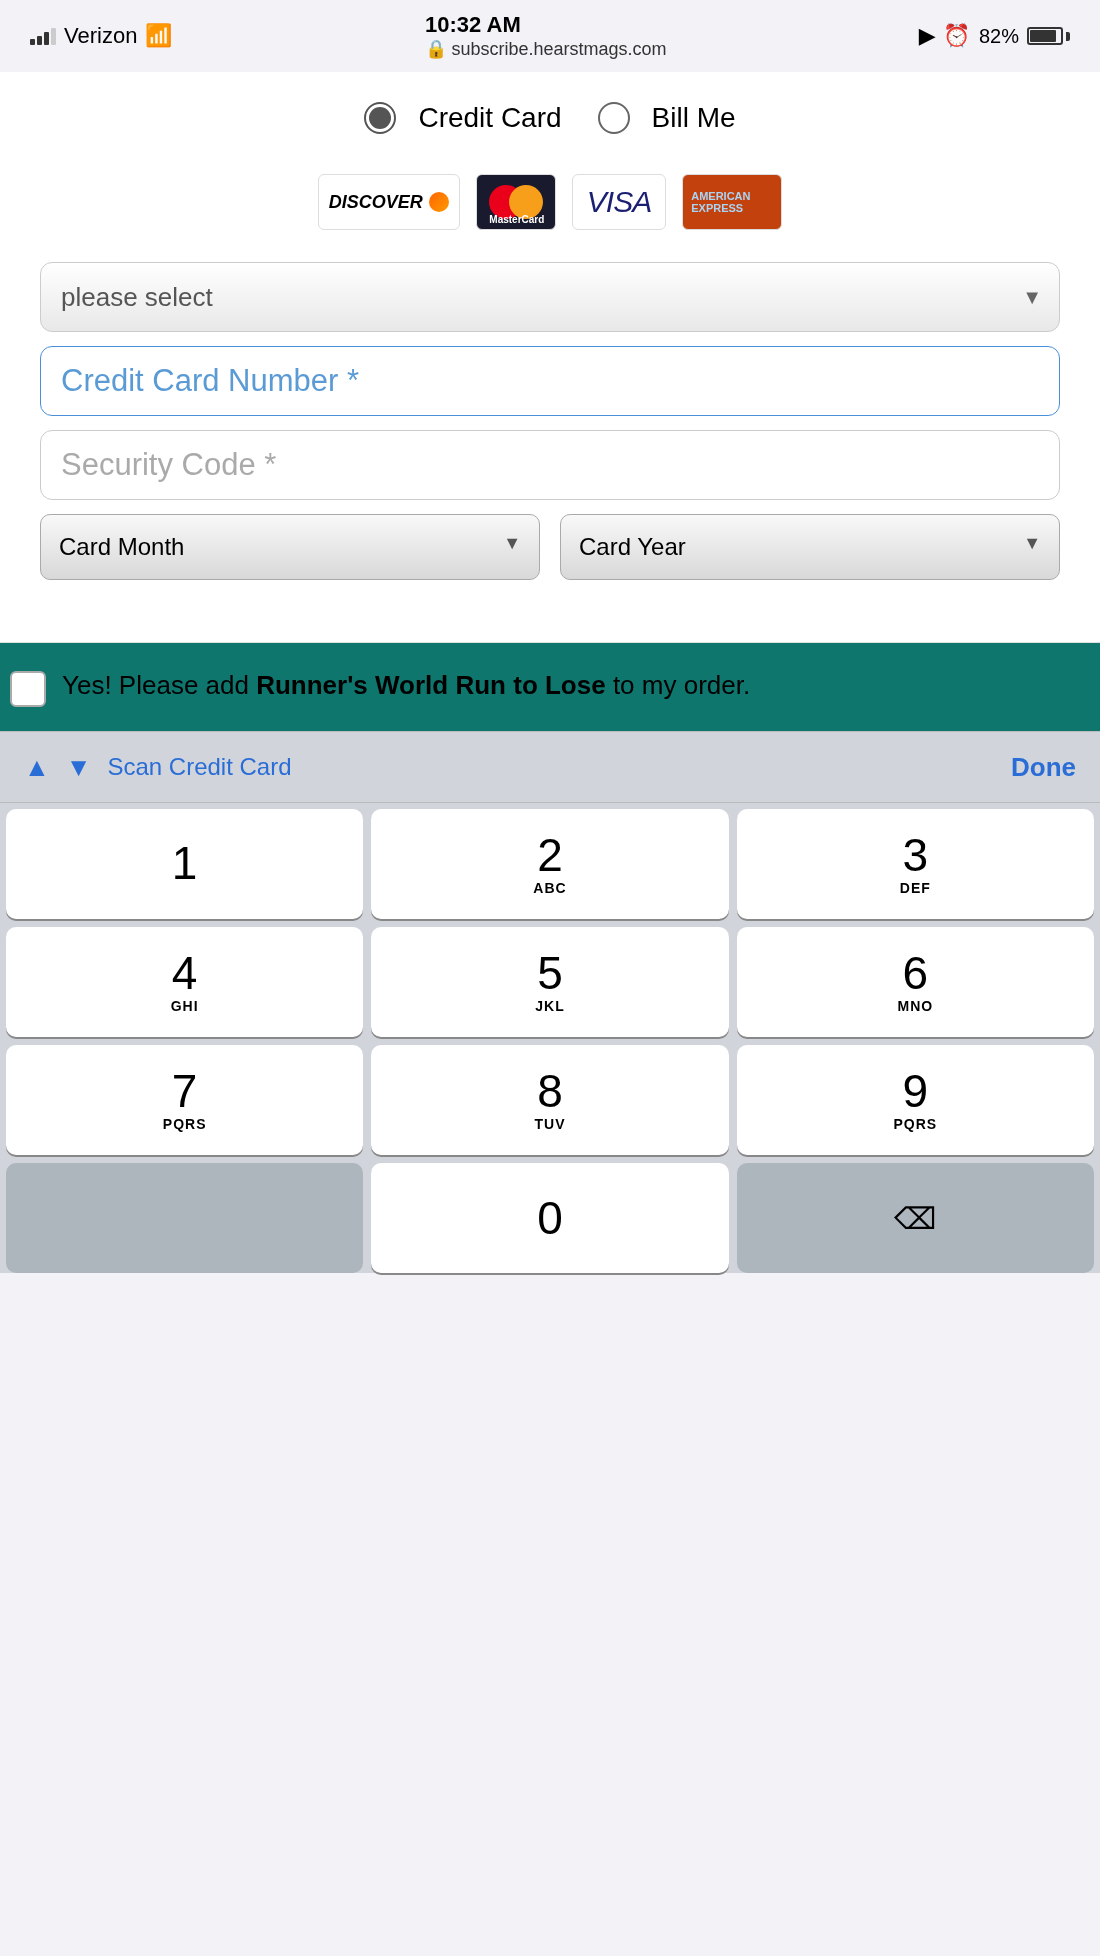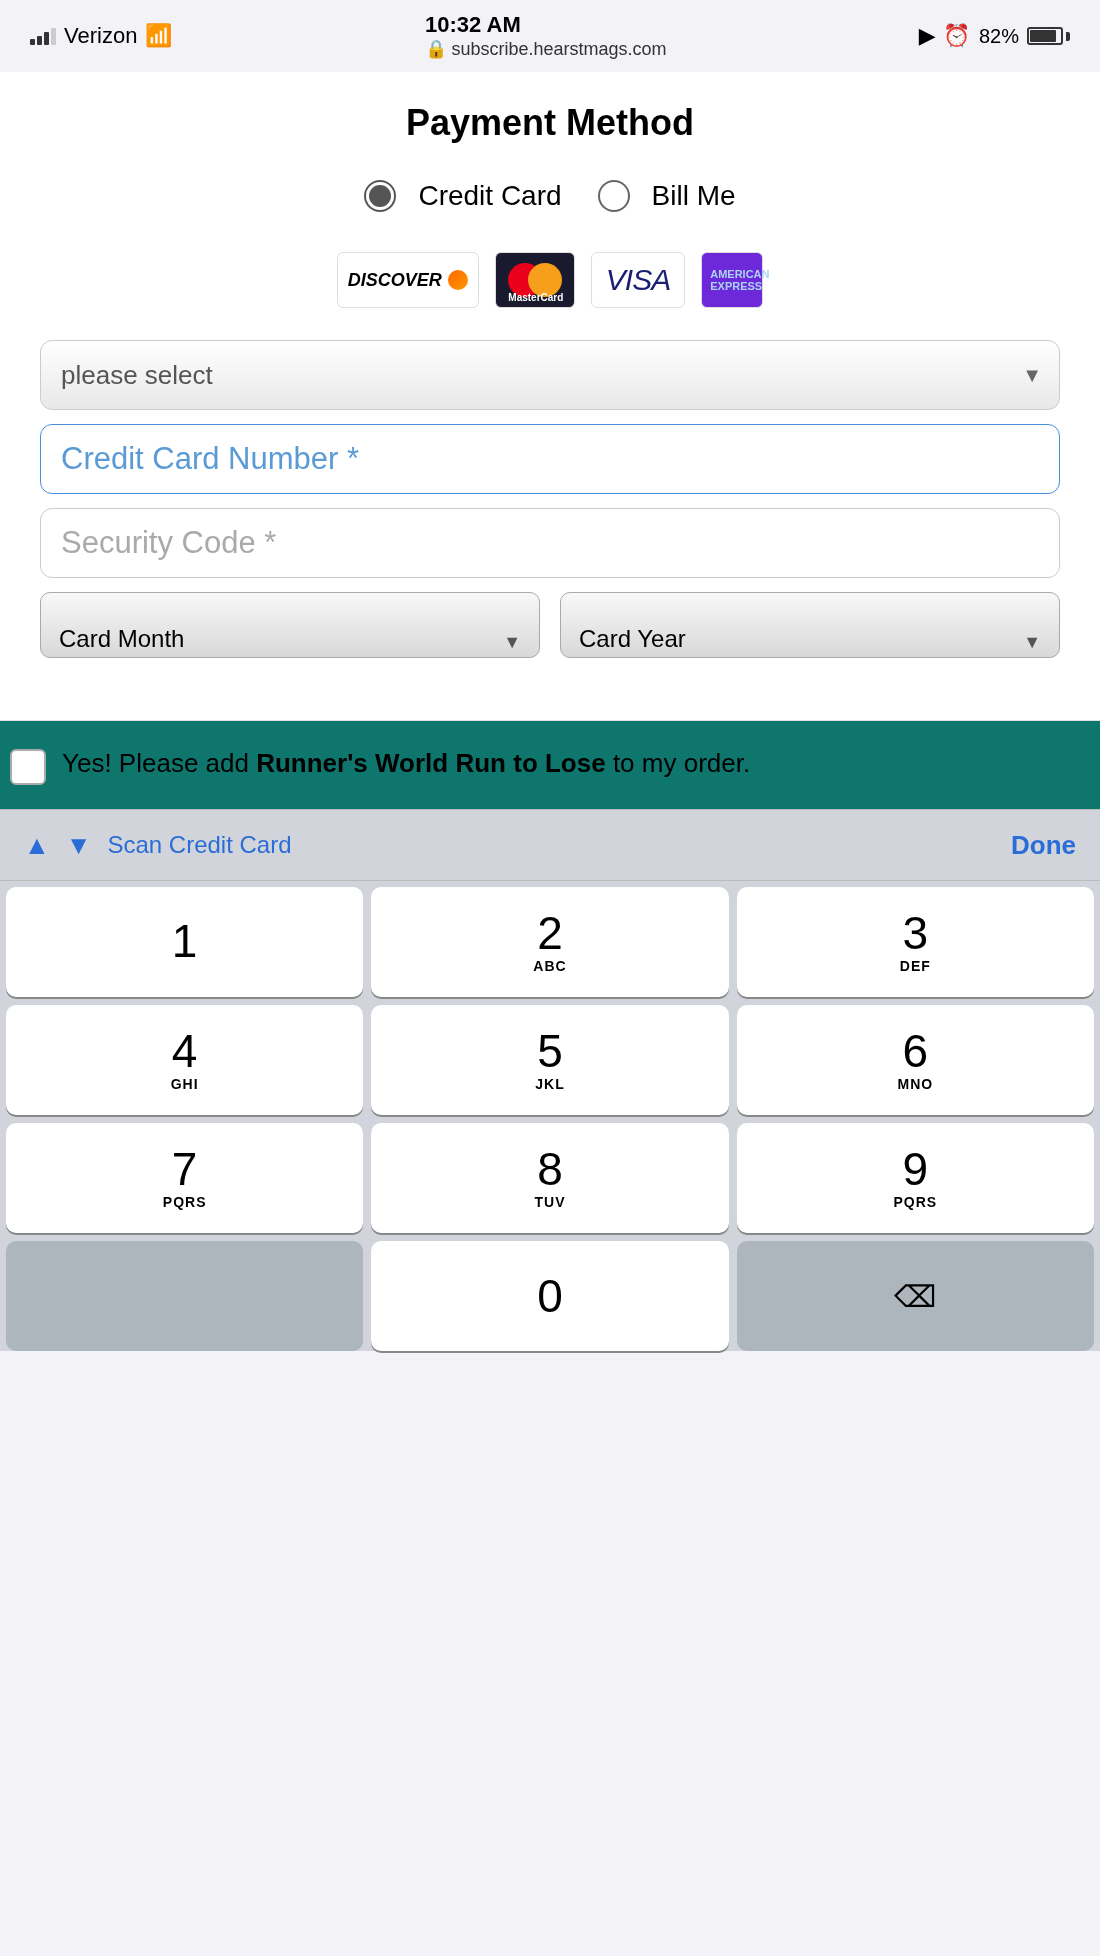--- a/index.html
+++ b/index.html
@@ -260,23 +260,23 @@
     }
     .card-date-btn {
       width: 100%;
       height: 66px;
       border: 1.5px solid #aaa;
       border-radius: 10px;
       background: linear-gradient(to bottom, #f8f8f8 0%, #d8d8d8 100%);
       font-size: 24px;
       color: #000;
       display: flex;
-      align-items: flex-end;
+      align-items: flex-start;
       justify-content: space-between;
-      padding: 4px 18px;
+      padding: 18px 18px;
       cursor: pointer;
     }
     .card-date-arrow {
       font-size: 18px;
       color: #555;
     }
 
     
     .upsell-section {
       display: flex;
@@ -431,21 +431,20 @@
     <div class="battery">
       <div class="battery-body">
         <div class="battery-fill"></div>
       </div>
       <div class="battery-tip"></div>
     </div>
   </div>
 </div>
 
 <div class="main-content">
-  <h1 class="page-title">Payment Method</h1>
 
   
   <div class="payment-options">
     <div class="payment-option">
       <div class="radio-outer selected">
         <div class="radio-inner"></div>
       </div>
       <span>Credit Card</span>
     </div>
     <div class="payment-option">
@@ -467,21 +466,21 @@
         <div class="mc-red"></div>
         <div class="mc-orange"></div>
       </div>
       <span style="position:absolute;bottom:4px;left:1px;width:100%;text-align:center;color:white;font-size:10px;font-weight:700;">MasterCard</span>
     </div>
 
     <div class="card-logo visa">
       <span style="font-size:30px; font-weight:400; font-style:italic; color:#1a1f71; letter-spacing:-1px;">VISA</span>
     </div>
 
-    <div class="card-logo amex" style="background:#6d28d9; color:white; width:62px; height:56px; flex-direction:column; justify-content:center; align-items:flex-start; padding:4px 8px;">
+    <div class="card-logo amex" style="background:#c2410c; color:white; width:100px; height:56px; flex-direction:column; justify-content:center; align-items:flex-start; padding:4px 8px;">
       <span style="font-size:11px; color:#aad4f5; font-weight:600;">AMERICAN</span>
       <span style="font-size:11px; color:#aad4f5; font-weight:600;">EXPRESS</span>
     </div>
   </div>
 
   
   <div class="select-wrapper">
     <select class="select-dropdown">
       <option value="">please select</option>
       <option>Discover</option>

